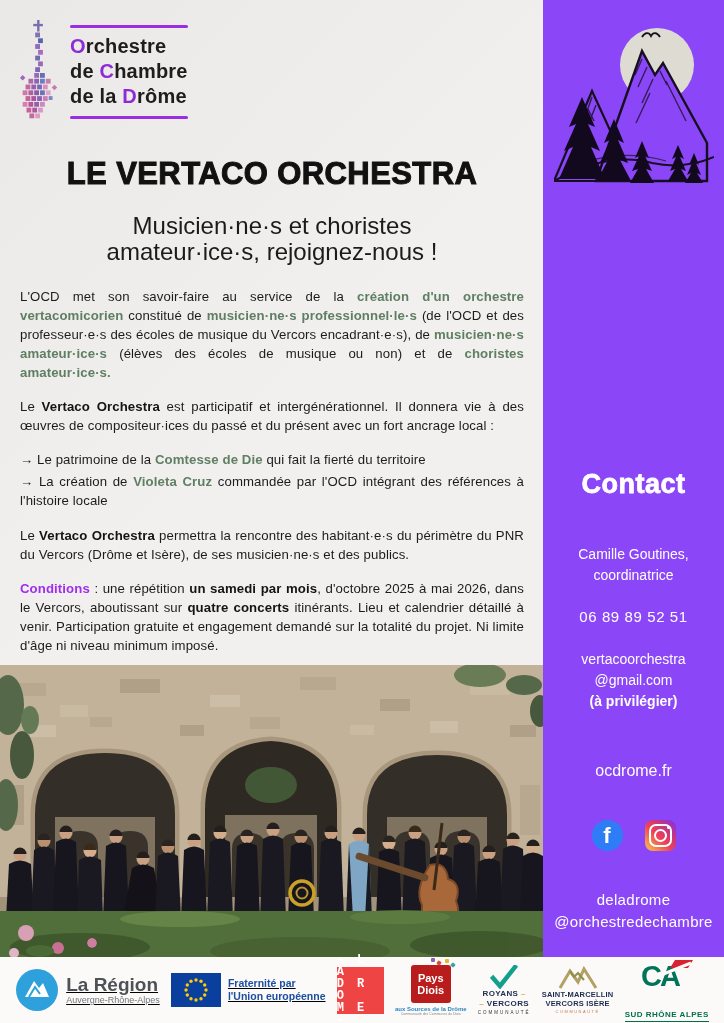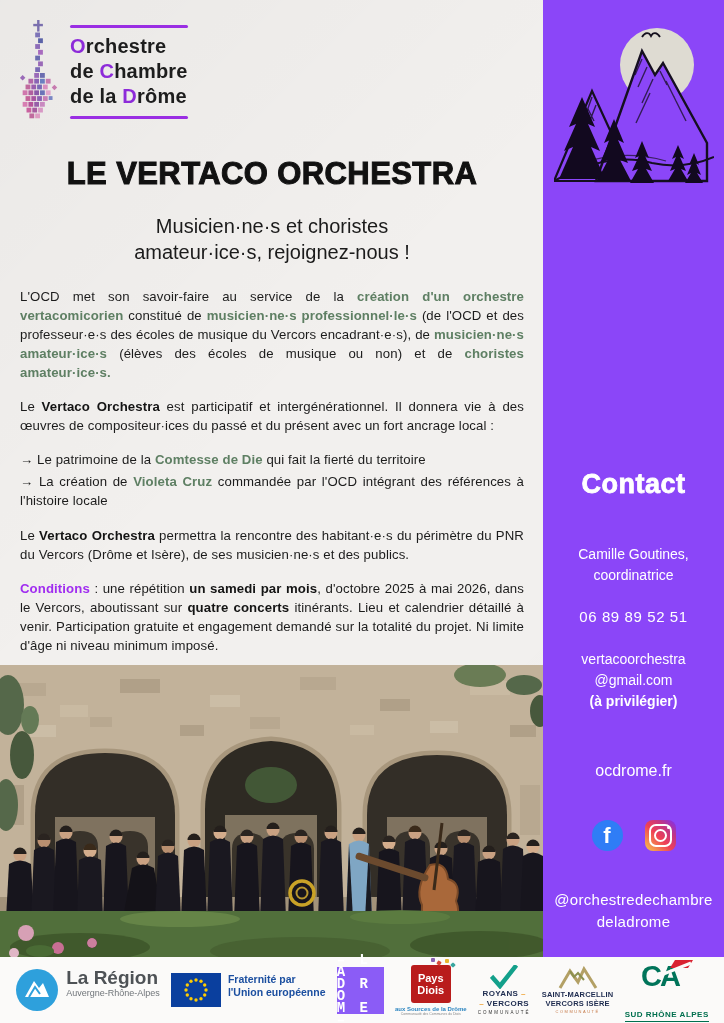--- a/index.html
+++ b/index.html
@@ -13,21 +13,21 @@
   .main{position:absolute;left:0;top:0;width:543px;height:957px;box-sizing:border-box;padding:20px 19px 0 20px;}
   .logo-block{display:flex;align-items:flex-start;gap:10px;}
   .logo-text{padding-top:2px;}
   .logo-rule{height:3px;width:118px;background:#9a2ee3;border-radius:2px;}
   .logo-rule.top{margin:3px 0 6px 0;}
   .logo-rule.bottom{margin:7px 0 0 0;}
   .logo-line{font-size:20px;font-weight:bold;color:#1d1d1d;line-height:25px;letter-spacing:0.2px;}
   .logo-initial{color:#8d2bd9;}
   .title{margin-top:30px;text-align:center;font-size:31px;font-weight:bold;color:#111;
     letter-spacing:0.4px;-webkit-text-stroke:1px #111;}
-  .subtitle{margin-top:15px;text-align:center;font-size:20px;color:#1b1b1b;line-height:26px;}
+  .subtitle{margin-top:15px;text-align:center;font-size:24px;color:#1b1b1b;line-height:26px;}
   .copy{margin-top:22px;}
   .para{margin:0 0 15px 0;font-size:13.2px;line-height:19px;color:#1c1c1c;text-align:justify;letter-spacing:0.1px;}
   .para.bullet{margin-bottom:3px;}
   .para.spaced{margin-top:16px;}
   .seg-green{color:#5e7f63;font-weight:bold;}
   .seg-bold{color:#141414;font-weight:bold;}
   .seg-purple{color:#a02df0;font-weight:bold;}
   .photo{position:absolute;left:0;bottom:0;width:543px;height:292px;margin:0;}
   
   .sidebar{position:absolute;left:543px;top:0;width:181px;height:957px;background:#8b46f8;color:#fff;text-align:center;}
@@ -43,29 +43,29 @@
     font-weight:bold;font-size:22px;align-items:center;justify-content:center;cursor:pointer;}
   .ig-icon{position:relative;display:inline-block;width:31px;height:31px;border-radius:8px;cursor:pointer;
     background:linear-gradient(45deg,#f7c948 0%,#ef4056 45%,#c13584 72%,#7b2ff7 100%);}
   .ig-icon::before{content:"";position:absolute;inset:4px;border:2px solid #fff;border-radius:7px;}
   .ig-icon::after{content:"";position:absolute;left:50%;top:50%;width:9px;height:9px;margin:-6.5px 0 0 -6.5px;border:2px solid #fff;border-radius:50%;}
   .ig-dot{position:absolute;right:6px;top:6px;width:3px;height:3px;background:#fff;border-radius:50%;}
   .handle{margin-top:38px;font-size:15px;line-height:22px;letter-spacing:0.3px;}
   
   .footer{position:absolute;left:0;bottom:0;width:724px;height:66px;background:#fbfaf9;
     display:flex;align-items:center;justify-content:space-evenly;padding:0 4px;box-sizing:border-box;}
-  .flogo{display:flex;align-items:flex-start;gap:7px;}
+  .flogo{display:flex;align-items:center;gap:7px;text-decoration:underline;}
   .region-name{font-size:19px;font-weight:bold;color:#4e5256;line-height:19px;}
   .region-sub{font-size:9px;color:#70757a;margin-top:1px;}
   .eu-text{font-size:10.5px;font-weight:bold;color:#1c4fa0;line-height:13px;}
   .ministere{display:flex;flex-direction:column;align-items:flex-start;gap:1px;}
   .min-line{font-size:7.5px;font-weight:bold;color:#1d1d1d;line-height:8.5px;letter-spacing:0.2px;}
   .min-motto{font-size:4.5px;font-style:italic;color:#666;line-height:5.5px;}
-  .drome-sq{width:47px;height:47px;background:#8b5cf6;color:#fff;display:flex;flex-direction:column;
-    align-items:center;justify-content:center;font-size:14px;font-weight:bold;line-height:12px;letter-spacing:3px;
+  .drome-sq{width:47px;height:47px;background:#ef4444;color:#fff;display:flex;flex-direction:column;
+    align-items:center;justify-content:center;font-size:12px;font-weight:bold;line-height:12px;letter-spacing:3px;
     font-family:"Liberation Mono",monospace;}
   .diois{display:flex;flex-direction:column;align-items:center;}
   .diois-sq{position:relative;width:40px;height:38px;background:#b91c1c;border-radius:3px;color:#fff;
     display:flex;flex-direction:column;align-items:center;justify-content:center;font-size:11px;font-weight:bold;line-height:12px;}
   .confetti{position:absolute;width:4px;height:4px;border-radius:1px;}
   .c1{background:#e8b630;right:2px;top:-6px;}
   .c2{background:#d84b3a;right:10px;top:-4px;transform:rotate(30deg);}
   .c3{background:#3aa6a0;right:-4px;top:-2px;transform:rotate(45deg);}
   .c4{background:#8a62b2;right:16px;top:-7px;}
   .diois-sub1{margin-top:3px;font-size:6px;font-weight:bold;color:#2e86c1;}
@@ -392,22 +392,22 @@
     <a class="site-link">ocdrome.fr</a>
 
     <div class="social-row">
       <span class="fb-icon">f</span>
       <span class="ig-icon">
           <i class="ig-dot"></i>
         </span>
     </div>
 
     <div class="handle">
+      <div>deladrome</div>
       <div>@orchestredechambre</div>
-      <div>deladrome</div>
     </div>
   </aside>
 
   <footer class="footer">
 
     <div class="flogo">
       <svg width="44" height="44" viewBox="0 0 44 44">
         <circle cx="22" cy="22" r="21" fill="#2ea0dc"></circle>
         <path d="M10 29 L19 13 L24 20 L28 15 L34 29 Z" fill="#fff"></path>
         <path d="M14 29 L20 19 L25 26" fill="none" stroke="#2ea0dc" stroke-width="2"></path>

